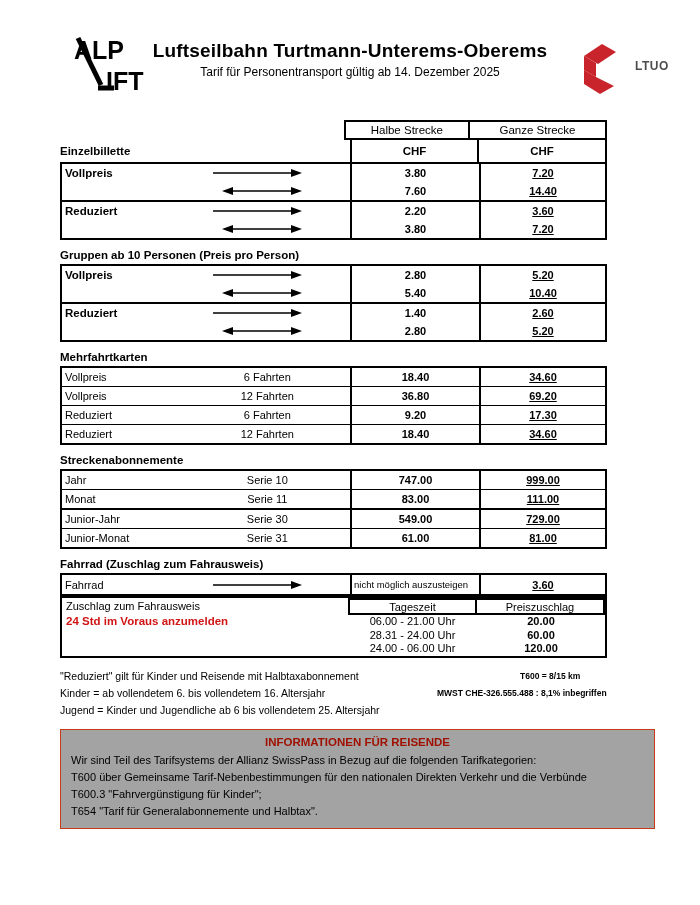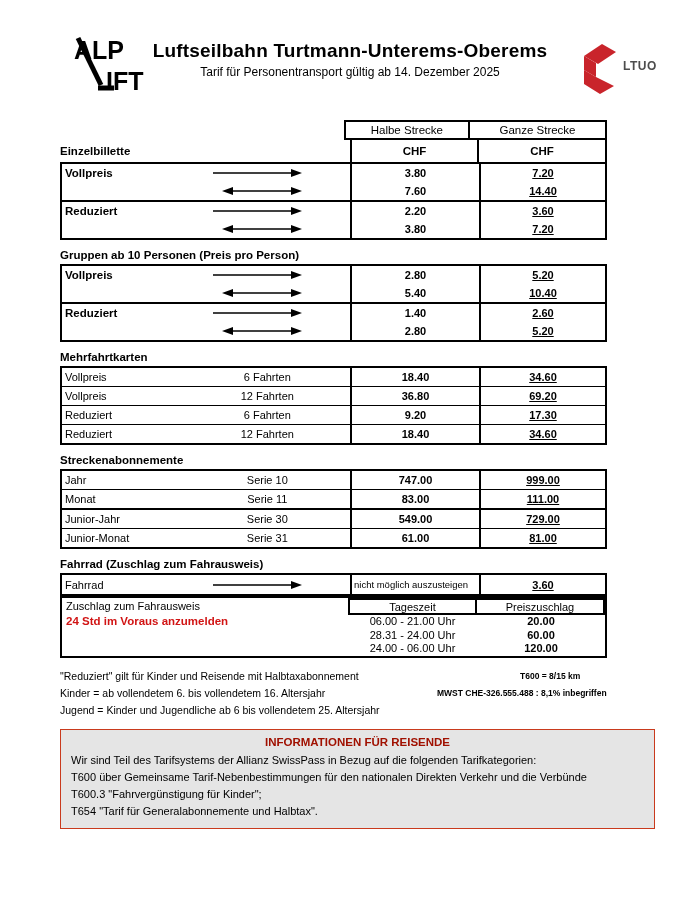--- a/index.html
+++ b/index.html
@@ -5,21 +5,21 @@
   html,body{margin:0;padding:0;background:#fff;}
   .page{position:relative;width:700px;height:905px;background:#fff;overflow:hidden;
         font-family:"Liberation Sans",sans-serif;color:#000;}
 
   
   .logo-alp{position:absolute;left:58px;top:34px;}
   .head-text{position:absolute;left:120px;top:40px;width:460px;text-align:center;}
   .doc-title{font-size:19px;font-weight:bold;letter-spacing:.2px;}
   .doc-subtitle{font-size:12px;margin-top:3px;}
   .logo-ltuo{position:absolute;left:576px;top:44px;display:flex;align-items:center;}
-  .ltuo-text{font-size:12px;font-weight:bold;color:#4d4d4d;letter-spacing:.5px;margin-left:3px;margin-top:-8px;}
+  .ltuo-text{font-size:12px;font-weight:bold;color:#4d4d4d;letter-spacing:.5px;margin-left:15px;margin-top:-8px;}
 
   
   .content{position:absolute;top:120px;left:60px;width:547px;}
   .sec-h{font-weight:bold;font-size:11.5px;margin:8px 0 2px 0;height:14px;line-height:14px;}
 
   
   .colhead{display:flex;height:20px;}
   .ch-spacer{width:290px;}
   .ch-cell{box-sizing:border-box;border:2px solid #000;font-weight:normal;font-size:11.5px;
            display:flex;align-items:center;justify-content:center;}
@@ -64,21 +64,21 @@
   .sp-preis{width:128px;text-align:center;font-weight:bold;}
 
   
   .footnotes{position:relative;margin-top:12px;font-size:10.5px;width:547px;}
   .fn-line{margin-bottom:5px;}
   .fn-right{position:absolute;font-size:8.5px;font-weight:bold;white-space:nowrap;}
   .fn-r1{left:460px;top:1px;}
   .fn-r2{left:377px;top:18px;}
 
   
-  .info-box{box-sizing:border-box;margin-top:13px;width:595px;background:#e5e5e5;
+  .info-box{box-sizing:border-box;margin-top:13px;width:595px;background:#a3a3a3;
             border:1px solid #c93a1d;padding:4px 10px 8px 10px;font-size:11px;line-height:17px;}
   .info-title{text-align:center;font-weight:bold;color:#a01000;font-size:11.5px;margin-bottom:1px;}
 </style>
 </head>
 <body>
 
 <div class="page">
 
   <div class="logo-alp">
     <svg width="100" height="62" viewBox="0 0 100 62">

